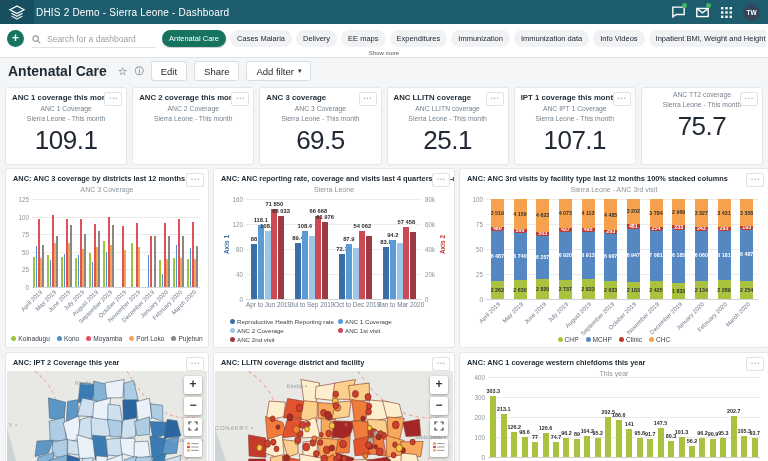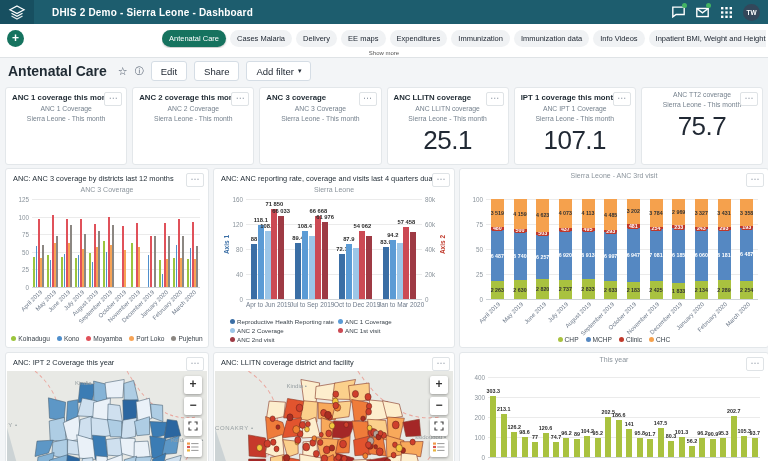--- a/index.html
+++ b/index.html
@@ -1,21 +1,21 @@
 <!DOCTYPE html>
 <html><head>
 <meta charset="utf-8">
 <style>
   html,body{margin:0;padding:0;background:#fff}
   .screen{position:relative;width:768px;height:461px;overflow:hidden;background:#f3f5f7;
           font-family:"Liberation Sans",sans-serif;color:#212934}
   
   .topbar{position:absolute;top:0;left:0;right:0;height:24px;background:#1d5d6e;display:flex;align-items:center;color:#fff}
   .logo{width:34px;height:24px;background:#174f60;display:flex;align-items:center;justify-content:center}
-  .apptitle{font-size:10px;margin-left:18px;letter-spacing:.2px;font-weight:bold}
+  .apptitle{font-size:10px;margin-left:2px;letter-spacing:.2px;font-weight:normal}
   .hright{margin-left:auto;display:flex;align-items:center;gap:10px;padding-right:8px}
   .hicon{position:relative;width:14px;height:13px;display:flex;align-items:center;justify-content:center}
   .badge{position:absolute;right:-2px;top:-3px;width:5px;height:5px;border-radius:50%;background:#43b463}
   .avatar{width:17px;height:17px;border-radius:50%;background:#33475a;color:#fff;font-size:6.5px;font-weight:bold;
           display:flex;align-items:center;justify-content:center}
   
   .navrow{position:absolute;top:24px;left:0;right:0;height:33px;background:#fff;border-bottom:1px solid #dfe3e6}
   .addbtn{position:absolute;left:7px;top:6px;width:17px;height:17px;border-radius:50%;background:#16735f;color:#fff;
           font-size:12px;line-height:16px;text-align:center;font-weight:bold}
   .search{position:absolute;left:32px;top:7px;width:124px;height:16px;display:flex;align-items:center;gap:4px;border-bottom:1px solid #dde2e6}
@@ -41,21 +41,21 @@
   .msub{font-size:6.8px;color:#76828e;text-align:center;line-height:1.4;margin-top:2px}
   .mval{font-size:26px;color:#212934;text-align:center;margin-top:2px;letter-spacing:-.5px}
   
   .crow{position:absolute;left:5px;display:flex;gap:4px}
   #charts-row{top:168px}
   #bottom-row{top:352px}
   .card{background:#fff;border:1px solid #e3e7ea;border-radius:3px;position:relative;overflow:hidden}
   .w0{width:202px}.w1{width:240px}.w2{width:308px}
   #charts-row .card{height:178px}
   #bottom-row .card{height:170px}
-  .ctitle{font-size:7.4px;font-weight:normal;color:#1f2a33;padding:5px 24px 0 7px;white-space:nowrap;overflow:hidden}
+  .ctitle{font-size:7.4px;font-weight:bold;color:#1f2a33;padding:5px 24px 0 7px;white-space:nowrap;overflow:hidden}
   .csub{font-size:7px;color:#8b949c;text-align:center;margin-top:3px}
   .plot{position:absolute}
   .gline{position:absolute;left:0;right:0;height:1px;background:#ebebeb}
   .gline.zero{background:#cfd4d8}
   .ytick{position:absolute;right:100%;margin-right:3px;font-size:6.3px;color:#8b949c;transform:translateY(-50%)}
   .ytick.r{right:auto;left:100%;margin-left:3px}
   .bar{position:absolute;bottom:0}
   .xlabs{position:absolute;left:0;top:100%;right:0}
   .xlab{position:absolute;top:2px;width:64px;text-align:right;font-size:6px;color:#6e7a8a;
         transform:rotate(-45deg);transform-origin:100% 0;white-space:nowrap}
@@ -118,20 +118,27 @@
               <rect x="8.6" y="8.6" width="2.4" height="2.4"></rect>
           </g>
         </svg>
       </div>
       <div class="avatar">TW</div>
     </div>
   </div>
 
   <div class="navrow">
     <div class="addbtn">+</div>
+    <div class="search">
+      <svg width="9" height="9" viewBox="0 0 10 10">
+        <circle cx="4" cy="4" r="3" fill="none" stroke="#8a939b" stroke-width="1.2"></circle>
+        <path d="M6.3 6.3L9 9" stroke="#8a939b" stroke-width="1.2"></path>
+      </svg>
+      <input type="text" placeholder="Search for a dashboard" style="">
+    </div>
     <div class="chips">
         <div class="chip sel">Antenatal Care</div>
         <div class="chip">Cases Malaria</div>
         <div class="chip">Delivery</div>
         <div class="chip">EE maps</div>
         <div class="chip">Expenditures</div>
         <div class="chip">Immunization</div>
         <div class="chip">Immunization data</div>
         <div class="chip">Info Videos</div>
         <div class="chip">Inpatient BMI, Weight and Height</div>
@@ -152,36 +159,38 @@
   </div>
 
   <div class="mrow">
       <div class="mcard">
         <div class="mtitle">ANC 1 coverage this month</div>
         <div class="more">⋯</div>
         <div class="msub">
           <div>ANC 1 Coverage</div>
           <div>Sierra Leone - This month</div>
         </div>
+        <div class="mval">109.1</div>
       </div>
       <div class="mcard">
         <div class="mtitle">ANC 2 coverage this month</div>
         <div class="more">⋯</div>
         <div class="msub">
           <div>ANC 2 Coverage</div>
           <div>Sierra Leone - This month</div>
         </div>
       </div>
       <div class="mcard">
         <div class="mtitle">ANC 3 coverage</div>
         <div class="more">⋯</div>
         <div class="msub">
           <div>ANC 3 Coverage</div>
           <div>Sierra Leone - This month</div>
         </div>
+        <div class="mval">69.5</div>
       </div>
       <div class="mcard">
         <div class="mtitle">ANC LLITN coverage</div>
         <div class="more">⋯</div>
         <div class="msub">
           <div>ANC LLITN coverage</div>
           <div>Sierra Leone - This month</div>
         </div>
         <div class="mval">25.1</div>
       </div>
@@ -394,20 +403,21 @@
             <i class="ldot" style="background: rgb(204, 74, 84);"></i>
             <span>ANC 1st visit</span>
           </span>
           <span class="litem" style="width: 101px;">
             <i class="ldot" style="background: rgb(158, 58, 68);"></i>
             <span>ANC 2nd visit</span>
           </span>
         </div>
       </div>
       <div class="card w2">
+        <div class="ctitle">ANC: ANC 3rd visits by facility type last 12 months 100% stacked columns</div>
         <div class="more">⋯</div>
         <div class="csub">Sierra Leone - ANC 3rd visit</div>
         <div class="plot" style="left: 26px; top: 30px; width: 272px; height: 100px;">
           <div class="gline" style="top: 0px;"></div>
           <span class="ytick" style="top: 0px;">100</span>
           <div class="gline" style="top: 25px;"></div>
           <span class="ytick" style="top: 25px;">75</span>
           <div class="gline" style="top: 50px;"></div>
           <span class="ytick" style="top: 50px;">50</span>
           <div class="gline" style="top: 75px;"></div>
@@ -823,20 +833,21 @@
                 <rect x="0" y="3.9" width="3" height="2.2" fill="#d9534f"></rect>
                 <rect x="0" y="7.3" width="3" height="2.2" fill="#e8b33c"></rect>
                 <line x1="4.2" y1="1.6" x2="11.5" y2="1.6" stroke="#999"></line>
                 <line x1="4.2" y1="5" x2="11.5" y2="5" stroke="#999"></line>
                 <line x1="4.2" y1="8.4" x2="11.5" y2="8.4" stroke="#999"></line>
               </svg></div>
           </div>
         </div>
       </div>
       <div class="card w2">
+        <div class="ctitle">ANC: ANC 1 coverage western chiefdoms this year</div>
         <div class="more">⋯</div>
         <div class="csub">This year</div>
         <div class="plot" style="left: 28px; top: 24px; width: 272px; height: 80px;">
           <div class="gline" style="top: 0px;"></div>
           <span class="ytick" style="top: 0px;">400</span>
           <div class="gline" style="top: 20px;"></div>
           <span class="ytick" style="top: 20px;">300</span>
           <div class="gline" style="top: 40px;"></div>
           <span class="ytick" style="top: 40px;">200</span>
           <div class="gline" style="top: 60px;"></div>

